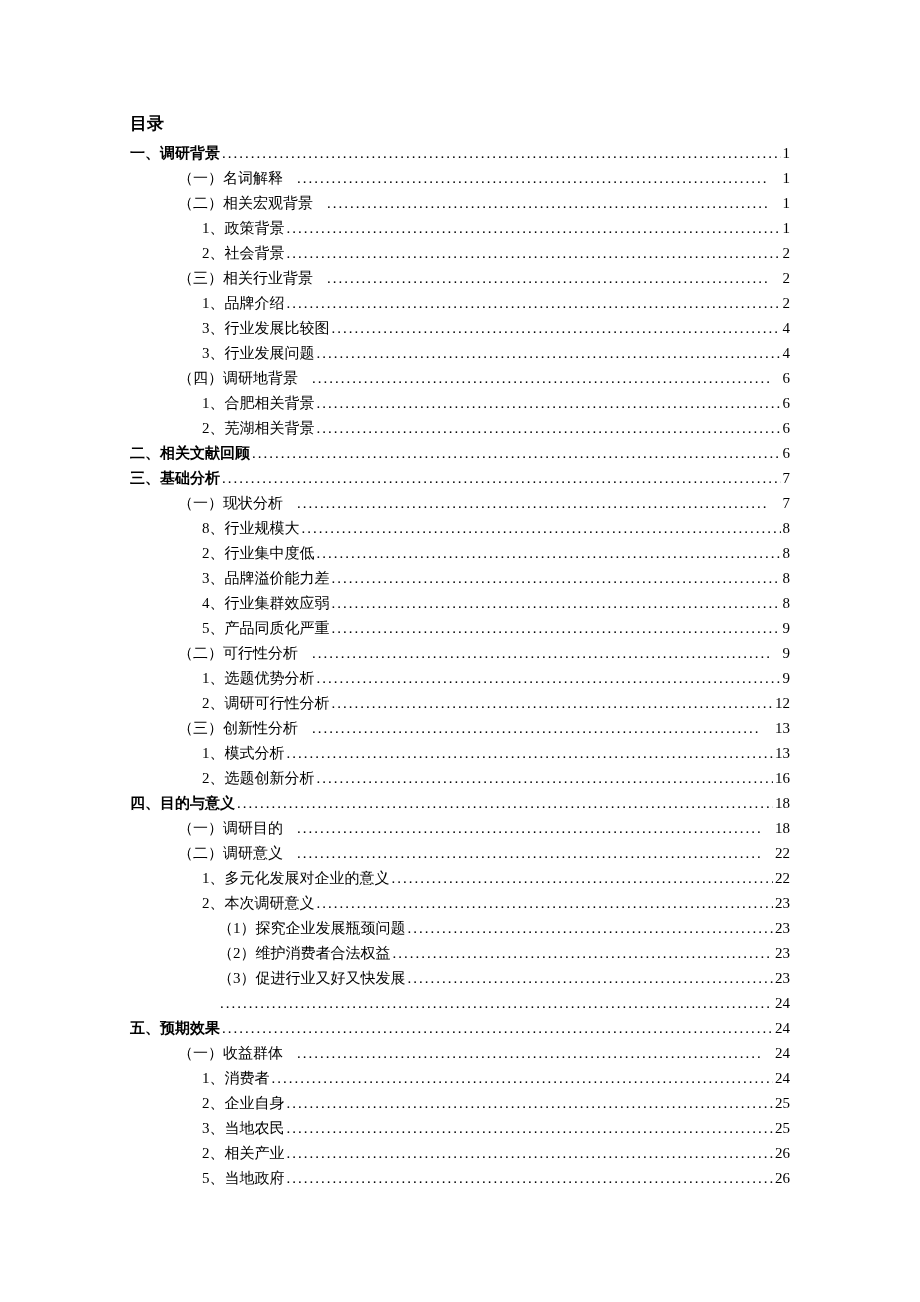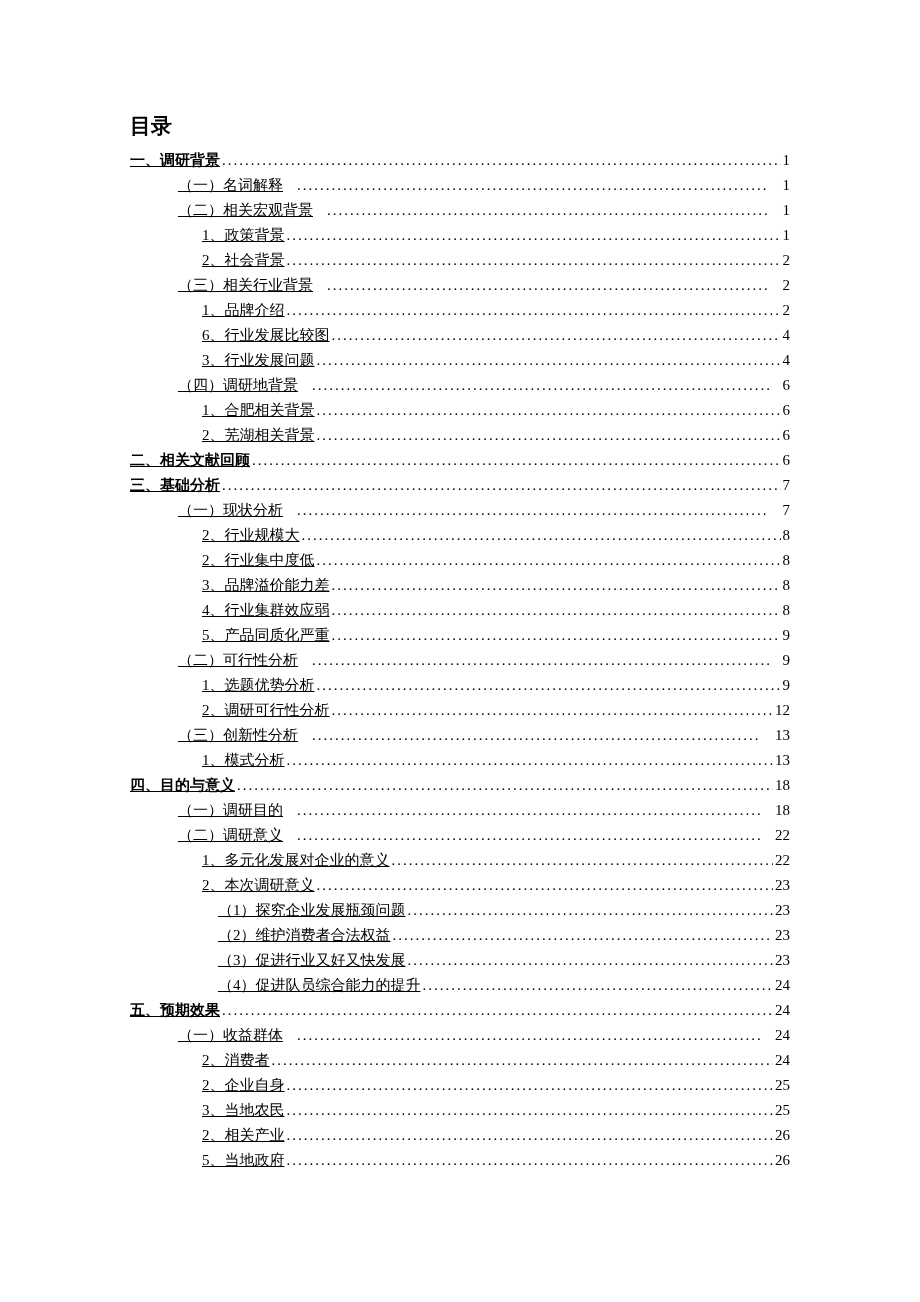--- a/index.html
+++ b/index.html
@@ -12,32 +12,31 @@
       background: #ffffff;
       width: 920px;
       height: 1302px;
       padding: 110px 130px 100px 130px;
       font-size: 15px;
       color: #000;
       line-height: 1.6;
     }
     .title {
       font-weight: bold;
-      font-size: 21px;
+      font-size: 17px;
       margin-bottom: 4px;
     }
     .toc-line {
       display: flex;
       align-items: baseline;
       margin-bottom: 1px;
       white-space: nowrap;
     }
     .toc-label {
       flex-shrink: 0;
-      text-decoration: underline;
     }
     .toc-dots {
       flex: 1;
       overflow: hidden;
       letter-spacing: 2px;
       color: #000;
       margin: 0 2px;
     }
     .toc-dots::after {
       content: "..................................................................................................................................................................................................";
@@ -87,21 +86,21 @@
       <span class="toc-label">（三）相关行业背景</span>
       <span class="toc-dots"></span>
       <span class="toc-page">2</span>
     </div>
     <div class="toc-line lvl2">
       <span class="toc-label">1、品牌介绍</span>
       <span class="toc-dots"></span>
       <span class="toc-page">2</span>
     </div>
     <div class="toc-line lvl2">
-      <span class="toc-label">6、行业发展比较图</span>
+      <span class="toc-label">3、行业发展比较图</span>
       <span class="toc-dots"></span>
       <span class="toc-page">4</span>
     </div>
     <div class="toc-line lvl2">
       <span class="toc-label">3、行业发展问题</span>
       <span class="toc-dots"></span>
       <span class="toc-page">4</span>
     </div>
     <div class="toc-line lvl1">
       <span class="toc-label">（四）调研地背景</span>
@@ -127,21 +126,21 @@
       <span class="toc-label bold">三、基础分析</span>
       <span class="toc-dots"></span>
       <span class="toc-page">7</span>
     </div>
     <div class="toc-line lvl1">
       <span class="toc-label">（一）现状分析</span>
       <span class="toc-dots"></span>
       <span class="toc-page">7</span>
     </div>
     <div class="toc-line lvl2">
-      <span class="toc-label">2、行业规模大</span>
+      <span class="toc-label">8、行业规模大</span>
       <span class="toc-dots"></span>
       <span class="toc-page">8</span>
     </div>
     <div class="toc-line lvl2">
       <span class="toc-label">2、行业集中度低</span>
       <span class="toc-dots"></span>
       <span class="toc-page">8</span>
     </div>
     <div class="toc-line lvl2">
       <span class="toc-label">3、品牌溢价能力差</span>
@@ -176,20 +175,25 @@
     <div class="toc-line lvl1">
       <span class="toc-label">（三）创新性分析</span>
       <span class="toc-dots"></span>
       <span class="toc-page">13</span>
     </div>
     <div class="toc-line lvl2">
       <span class="toc-label">1、模式分析</span>
       <span class="toc-dots"></span>
       <span class="toc-page">13</span>
     </div>
+    <div class="toc-line lvl2">
+      <span class="toc-label">2、选题创新分析</span>
+      <span class="toc-dots"></span>
+      <span class="toc-page">16</span>
+    </div>
     <div class="toc-line lvl0">
       <span class="toc-label bold">四、目的与意义</span>
       <span class="toc-dots"></span>
       <span class="toc-page">18</span>
     </div>
     <div class="toc-line lvl1">
       <span class="toc-label">（一）调研目的</span>
       <span class="toc-dots"></span>
       <span class="toc-page">18</span>
     </div>
@@ -217,36 +221,35 @@
       <span class="toc-label">（2）维护消费者合法权益</span>
       <span class="toc-dots"></span>
       <span class="toc-page">23</span>
     </div>
     <div class="toc-line lvl3">
       <span class="toc-label">（3）促进行业又好又快发展</span>
       <span class="toc-dots"></span>
       <span class="toc-page">23</span>
     </div>
     <div class="toc-line lvl3">
-      <span class="toc-label">（4）促进队员综合能力的提升</span>
       <span class="toc-dots"></span>
       <span class="toc-page">24</span>
     </div>
     <div class="toc-line lvl0">
       <span class="toc-label bold">五、预期效果</span>
       <span class="toc-dots"></span>
       <span class="toc-page">24</span>
     </div>
     <div class="toc-line lvl1">
       <span class="toc-label">（一）收益群体</span>
       <span class="toc-dots"></span>
       <span class="toc-page">24</span>
     </div>
     <div class="toc-line lvl2">
-      <span class="toc-label">2、消费者</span>
+      <span class="toc-label">1、消费者</span>
       <span class="toc-dots"></span>
       <span class="toc-page">24</span>
     </div>
     <div class="toc-line lvl2">
       <span class="toc-label">2、企业自身</span>
       <span class="toc-dots"></span>
       <span class="toc-page">25</span>
     </div>
     <div class="toc-line lvl2">
       <span class="toc-label">3、当地农民</span>

